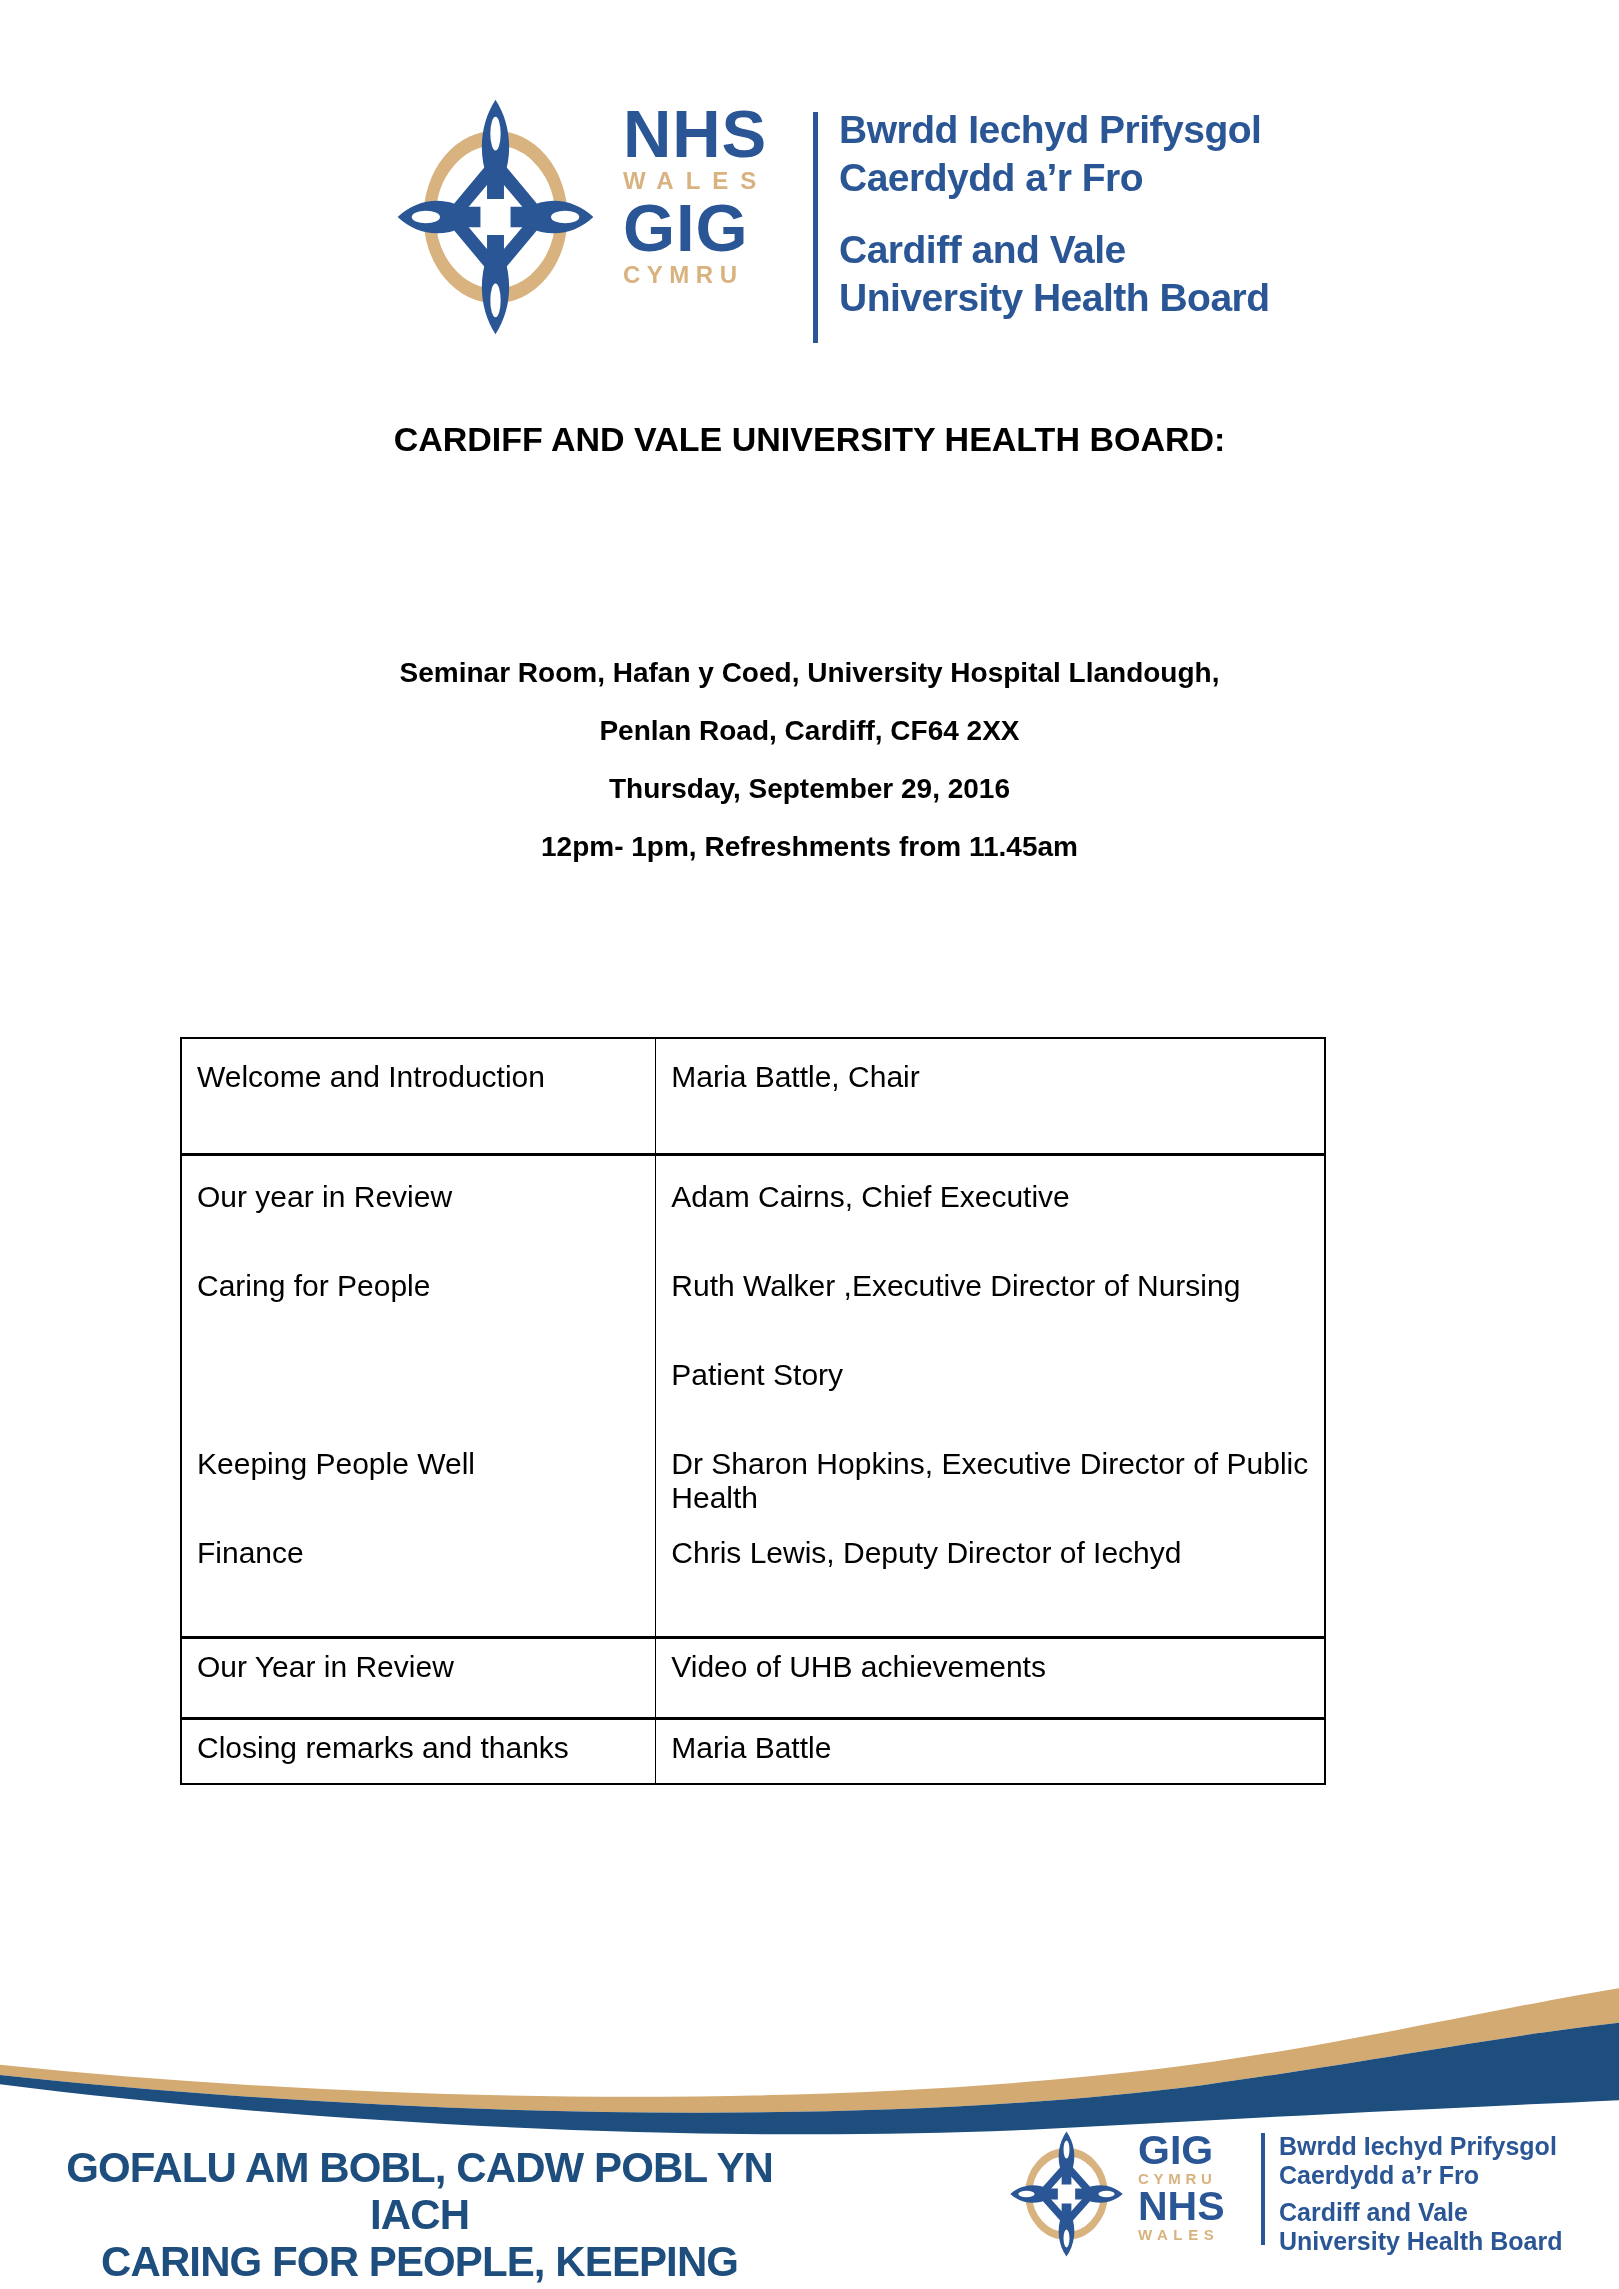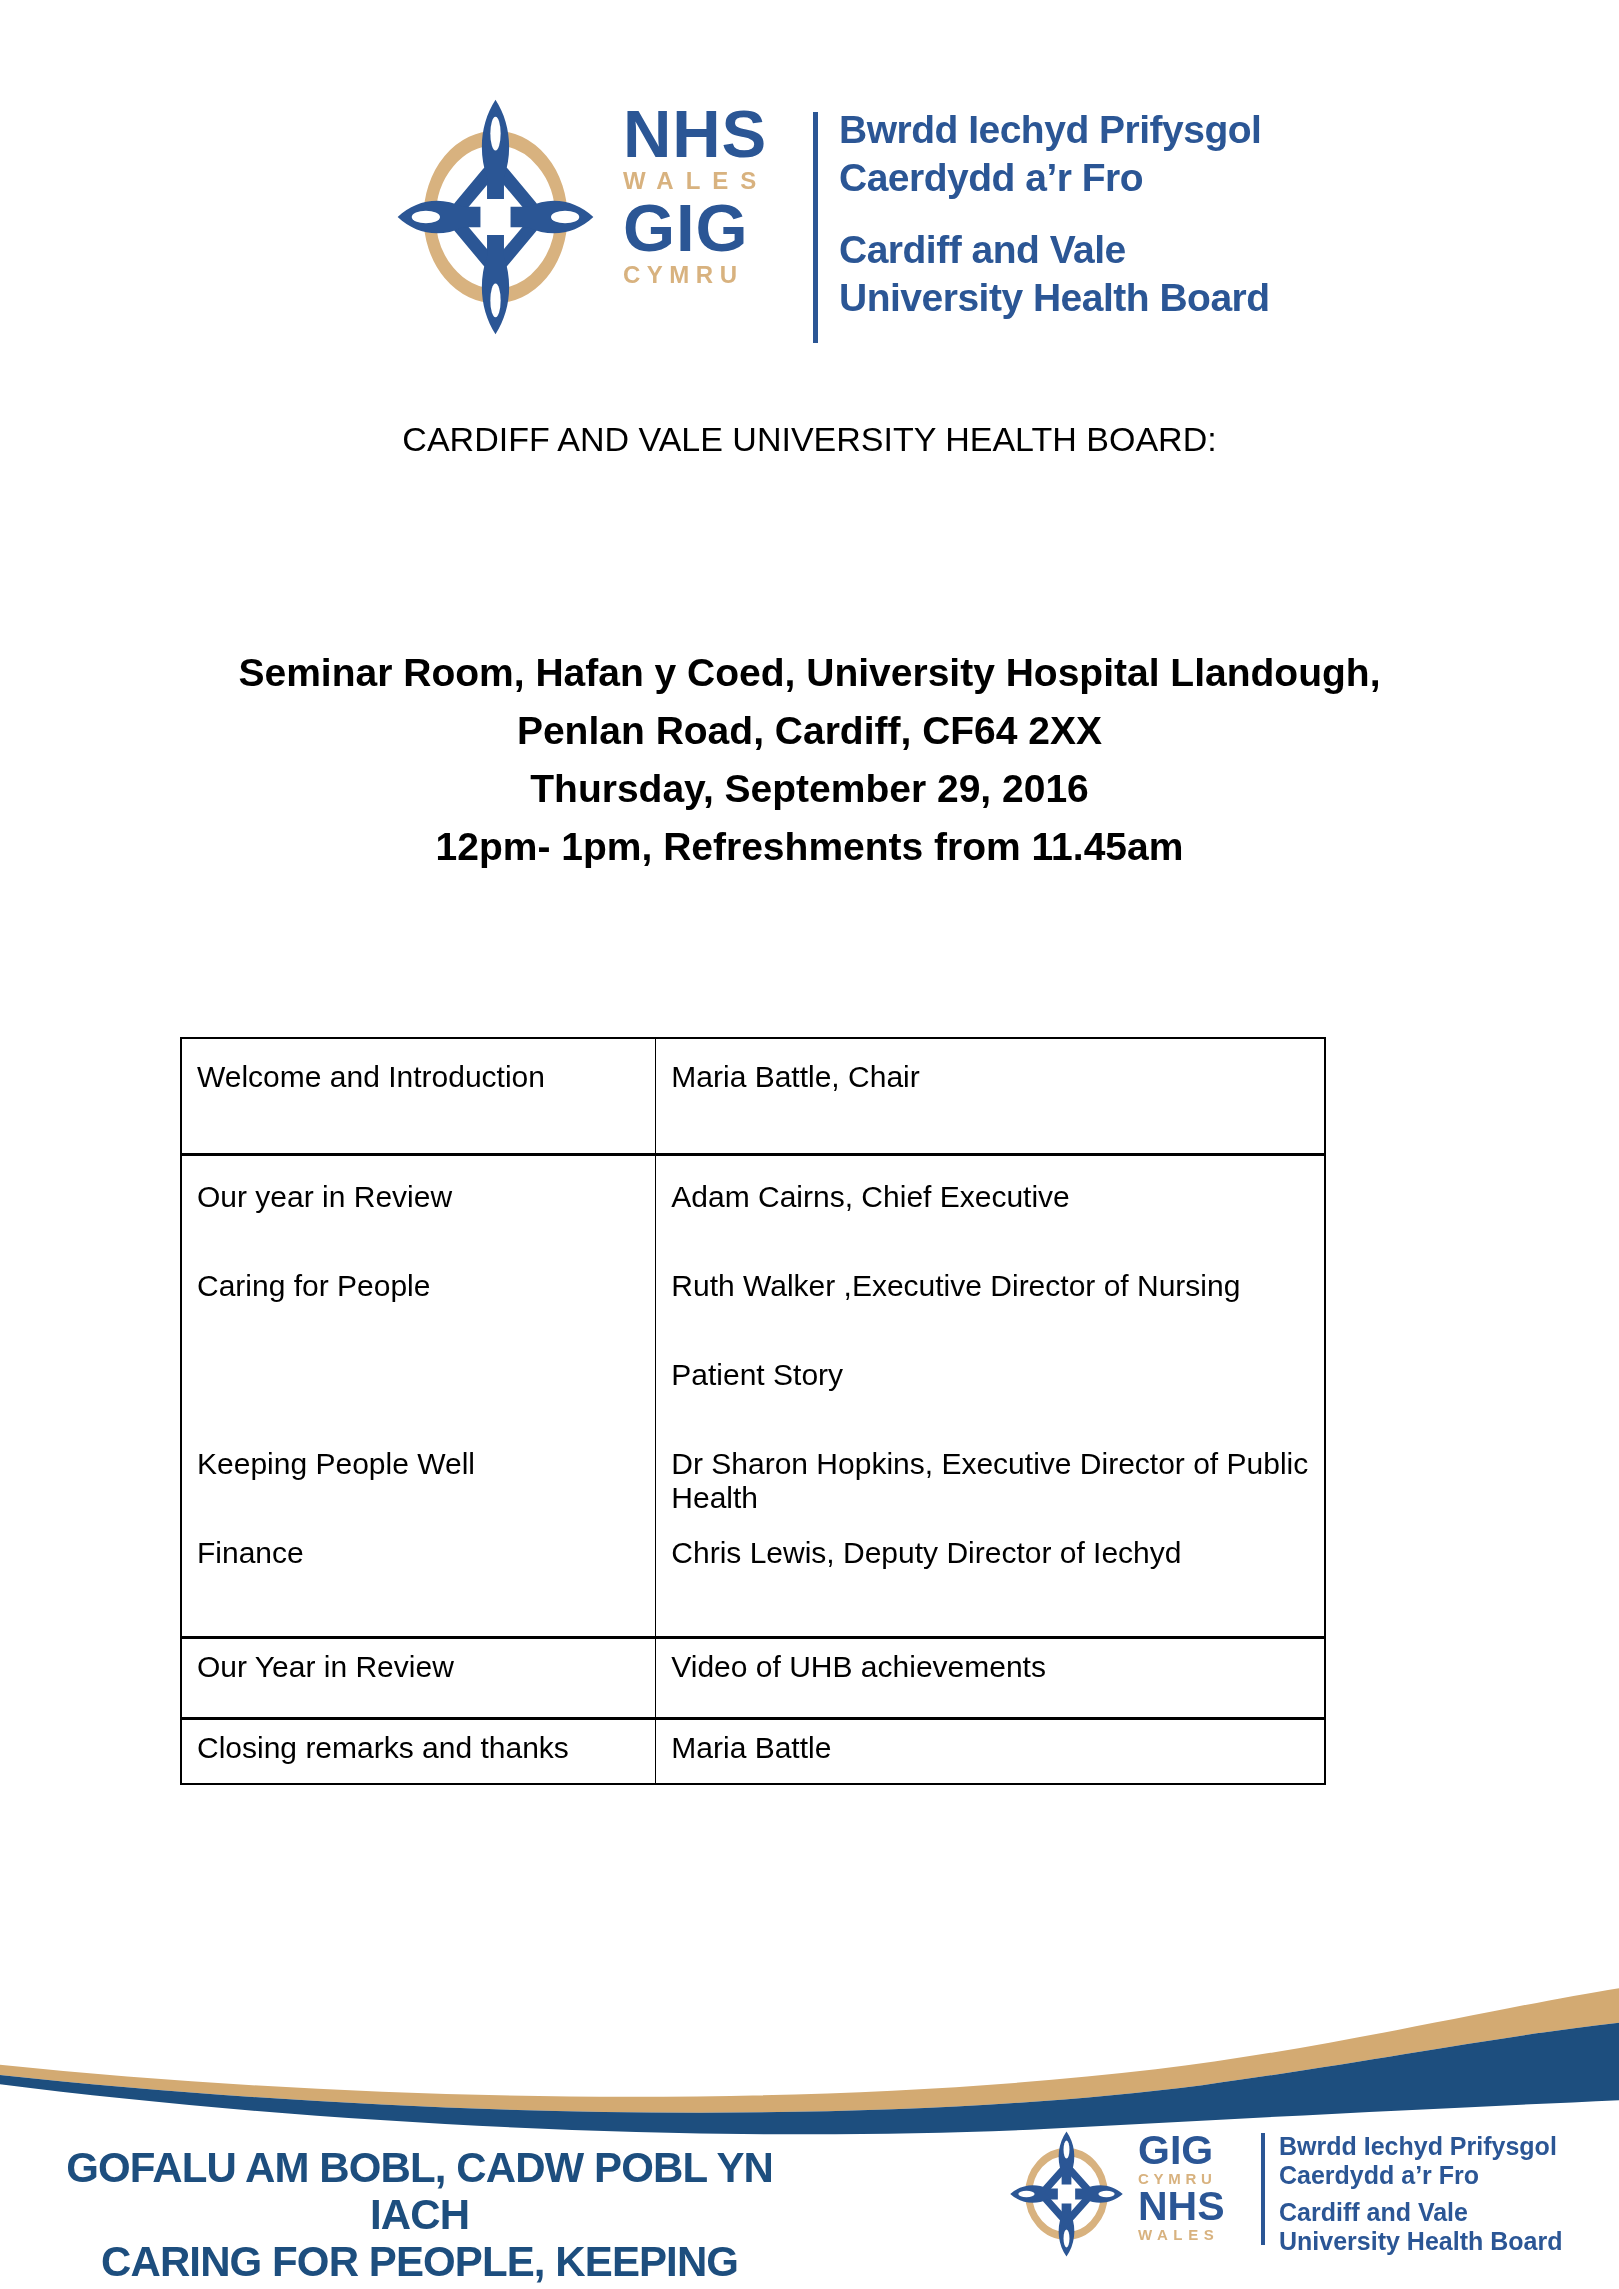--- a/index.html
+++ b/index.html
@@ -17,23 +17,23 @@
   .knot-large{position:absolute;left:0;top:1.9px;width:207px;height:248px;}
   .nhs-stack{position:absolute;left:231px;top:13px;width:196px;text-align:left;}
   .big-word{font-size:67px;line-height:60px;font-weight:bold;color:#2b5695;letter-spacing:0.9px;}
   .small-word{font-size:24px;line-height:34px;font-weight:bold;color:#d8b27f;}
   .ls-wales{letter-spacing:12px;}
   .ls-cymru{letter-spacing:6.5px;}
   .vbar-large{position:absolute;left:421px;top:20.5px;width:4.7px;height:231px;background:#2b5695;}
   .org-large{position:absolute;left:447px;top:15px;color:#2b5695;font-weight:bold;font-size:39px;line-height:48px;letter-spacing:-0.5px;}
   .org-group2{margin-top:24px;}
   
-  .title{position:absolute;left:0;top:421px;width:100%;text-align:center;font-weight:normal;font-size:34px;line-height:37px;}
+  .title{position:absolute;left:0;top:421px;width:100%;text-align:center;font-weight:bold;font-size:34px;line-height:37px;}
   .title .t2{margin-top:39px;}
-  .event{position:absolute;left:0;top:656px;width:100%;text-align:center;font-weight:bold;font-size:39px;line-height:34px;}
+  .event{position:absolute;left:0;top:656px;width:100%;text-align:center;font-weight:bold;font-size:28px;line-height:34px;}
   .event div{margin-bottom:24px;}
   
   table.agenda{
     position:absolute;left:180px;top:1037px;width:1146px;
     border-collapse:collapse;table-layout:fixed;
     font-size:30px;line-height:34px;color:#000;
   }
   table.agenda{border:2.8px solid #000;}
   table.agenda td{border:1.9px solid #000;vertical-align:top;padding:0 9.3px 0 15px;}
   table.agenda tr.sep td{border-top:3.7px solid #000;}

